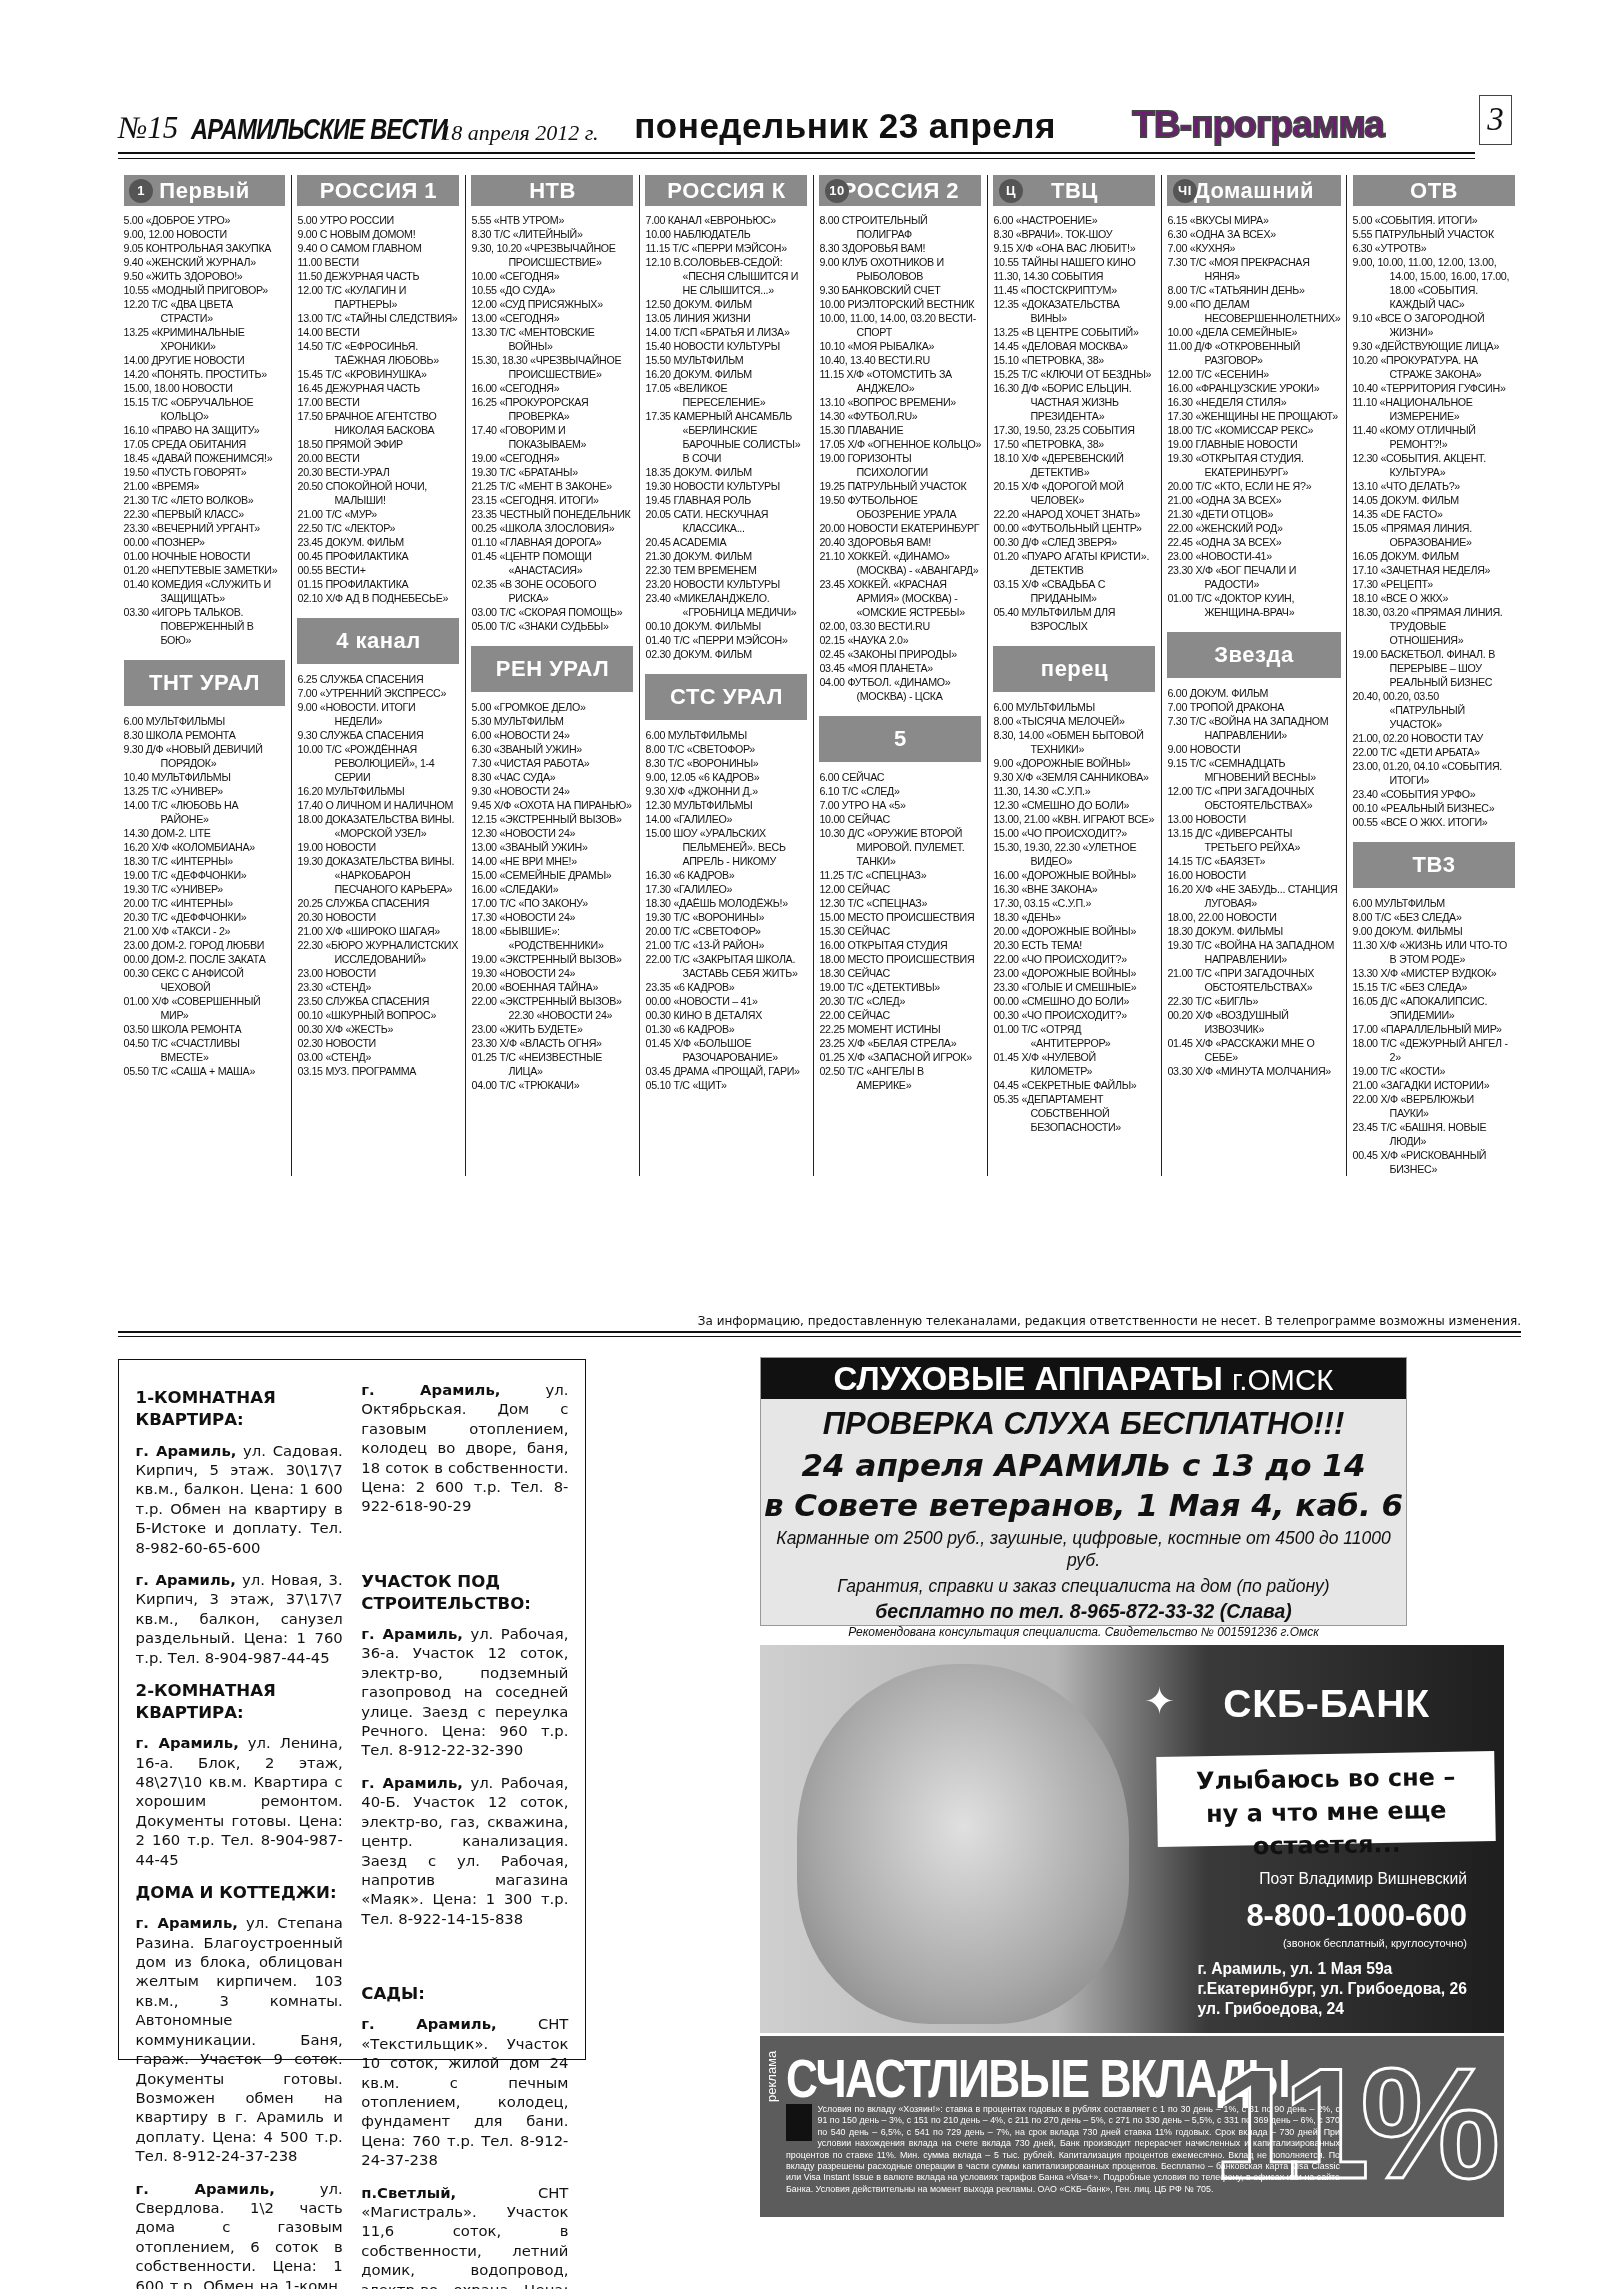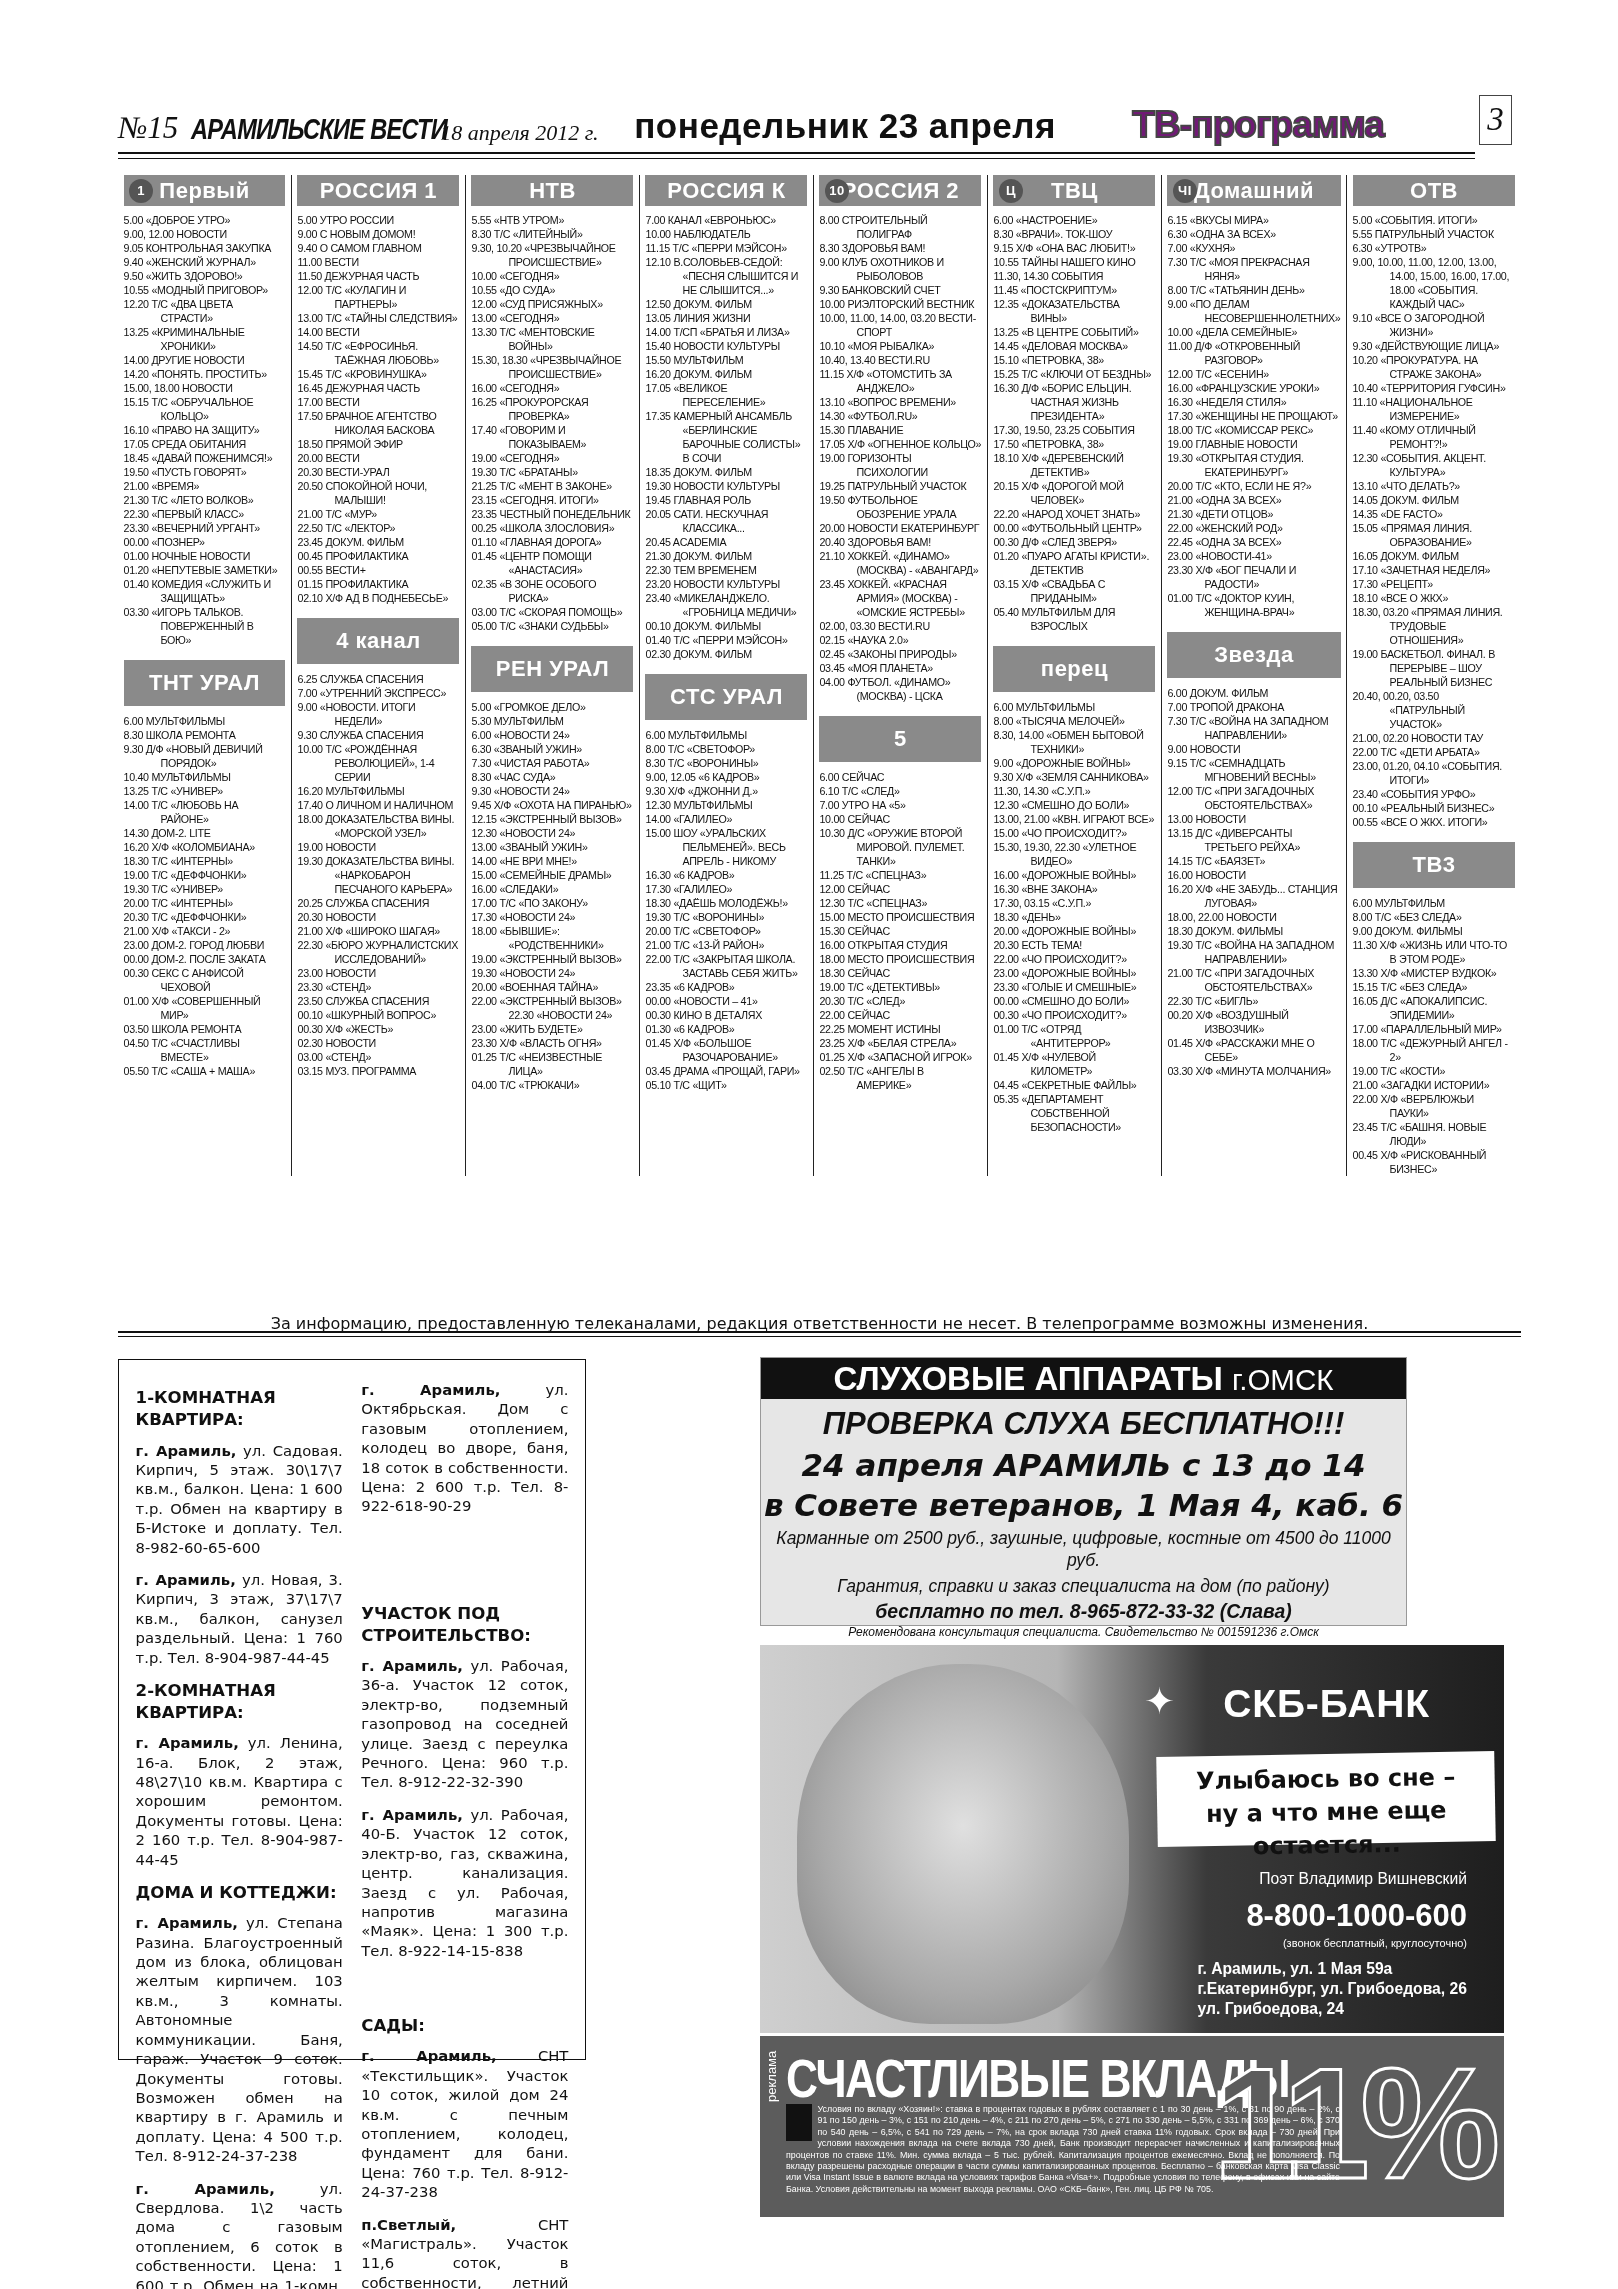--- a/index.html
+++ b/index.html
@@ -13,21 +13,21 @@
   .hdr .pg{position:absolute;right:0;top:-5.5px;width:33px;height:50px;border:1.8px solid #444;font-family:"Liberation Serif",serif;font-style:italic;font-size:33px;text-align:center;line-height:46px}
   .rule{position:absolute;left:118px;top:152px;width:1357px;height:6.5px;border-top:2.8px solid #111;border-bottom:1.4px solid #111}
   .grid{position:absolute;left:118px;top:175px;width:1403px;display:grid;grid-template-columns:repeat(8,1fr);column-gap:0}
   .col{border-right:1.8px solid #222;padding:0 5.5px;font-size:10.7px;line-height:14px;letter-spacing:-0.3px;transform-origin:left}
   .col:last-child{border-right:none}
   .logo{height:31px;background:#8a8a8a;color:#fff;font-weight:bold;font-size:22px;display:flex;align-items:center;justify-content:center;margin-bottom:7.4px;letter-spacing:0.5px;position:relative}
   .logo.tall{height:46px}
   .logo .badge{position:absolute;left:5.5px;top:3.7px;width:24px;height:24px;border-radius:50%;background:#555;color:#fff;font-size:13px;display:flex;align-items:center;justify-content:center}
   .prog{padding-left:37px;text-indent:-37px;text-transform:uppercase;margin:0}
   .sec{margin-top:13px}
-  .disclaimer{position:absolute;left:118px;top:1314px;width:1403px;text-align:center;font-family:"DejaVu Sans",sans-serif;font-size:16px}
+  .disclaimer{position:absolute;left:118px;top:1314px;width:1403px;text-align:right;font-family:"DejaVu Sans",sans-serif;font-size:12px}
   .rule2{position:absolute;left:118px;top:1331px;width:1403px;height:5.5px;border-top:2.3px solid #111;border-bottom:1.4px solid #111}
   .ads{position:absolute;left:118px;top:1359px;width:468px;height:701px;border:1.8px solid #111;padding:20px 16.6px;display:grid;grid-template-columns:1fr 1fr;column-gap:18.5px;font-family:"DejaVu Sans",sans-serif;font-size:14.8px;line-height:19.4px}
   .ads h3{font-size:16.6px;text-align:left;margin:7.4px 0 9.2px;font-weight:bold;line-height:22px}
   .ads p{margin-bottom:13px;text-align:justify}
   .ads b{font-weight:bold}
   .hear{position:absolute;left:760px;top:1357px;width:647px;height:269px;background:#e6e6e6;border:0.9px solid #999;text-align:center}
   .hear .bar{background:#111;color:#fff;font-weight:bold;font-size:33px;height:41px;line-height:42px}
   .hear .bar span{font-weight:normal;font-size:29.5px}
   .hear .l2{font-weight:bold;font-style:italic;font-size:31px;margin-top:7.4px}
   .hear .l3{font-weight:bold;font-style:italic;font-size:31px;line-height:35px;margin-top:5.5px;font-family:"DejaVu Sans",sans-serif}
@@ -489,21 +489,21 @@
     <p><b>г. Арамиль,</b> <span>ул. Садовая. Кирпич, 5 этаж. 30\17\7 кв.м., балкон. Цена: 1 600 т.р. Обмен на квартиру в Б-Истоке и доплату. Тел. 8-982-60-65-600</span></p>
     <p><b>г. Арамиль,</b> <span>ул. Новая, 3. Кирпич, 3 этаж, 37\17\7 кв.м., балкон, санузел раздельный. Цена: 1 760 т.р. Тел. 8-904-987-44-45</span></p>
     <h3>2-КОМНАТНАЯ КВАРТИРА:</h3>
     <p><b>г. Арамиль,</b> <span>ул. Ленина, 16-а. Блок, 2 этаж, 48\27\10 кв.м. Квартира с хорошим ремонтом. Документы готовы. Цена: 2 160 т.р. Тел. 8-904-987-44-45</span></p>
     <h3>ДОМА И КОТТЕДЖИ:</h3>
     <p><b>г. Арамиль,</b> <span>ул. Степана Разина. Благоустроенный дом из блока, облицован желтым кирпичем. 103 кв.м., 3 комнаты. Автономные коммуникации. Баня, гараж. Участок 9 соток. Документы готовы. Возможен обмен на квартиру в г. Арамиль и доплату. Цена: 4 500 т.р. Тел. 8-912-24-37-238</span></p>
     <p><b>г. Арамиль,</b> <span>ул. Свердлова. 1\2 часть дома с газовым отоплением, 6 соток в собственности. Цена: 1 600 т.р. Обмен на 1-комн. квартиру в г. Арамиль и доплату. Тел. 8-965-515-40-01</span></p>
   </div>
   <div>
     <p><b>г. Арамиль,</b> <span>ул. Октябрьская. Дом с газовым отоплением, колодец во дворе, баня, 18 соток в собственности. Цена: 2 600 т.р. Тел. 8-922-618-90-29</span></p>
-    <h3 style="margin-top:87px">УЧАСТОК ПОД СТРОИТЕЛЬСТВО:</h3>
+    <h3 style="margin-top:55px">УЧАСТОК ПОД СТРОИТЕЛЬСТВО:</h3>
     <p><b>г. Арамиль,</b> <span>ул. Рабочая, 36-а. Участок 12 соток, электр-во, подземный газопровод на соседней улице. Заезд с переулка Речного. Цена: 960 т.р. Тел. 8-912-22-32-390</span></p>
     <p><b>г. Арамиль,</b> <span>ул. Рабочая, 40-Б. Участок 12 соток, электр-во, газ, скважина, центр. канализация. Заезд с ул. Рабочая, напротив магазина «Маяк». Цена: 1 300 т.р. Тел. 8-922-14-15-838</span></p>
     <h3 style="margin-top:55px">САДЫ:</h3>
     <p><b>г. Арамиль,</b> <span>СНТ «Текстильщик». Участок 10 соток, жилой дом 24 кв.м. с печным отоплением, колодец, фундамент для бани. Цена: 760 т.р. Тел. 8-912-24-37-238</span></p>
     <p><b>п.Светлый,</b> <span>СНТ «Магистраль». Участок 11,6 соток, в собственности, летний домик, водопровод, электр-во, охрана. Цена: 610 т.р. Тел. 8-922-618-90-29</span></p>
   </div>
 </div>
 
 <div class="hear">
   <div class="bar"><span style="font-weight:bold;font-size:33px">СЛУХОВЫЕ АППАРАТЫ</span> <span>г.ОМСК</span></div>

